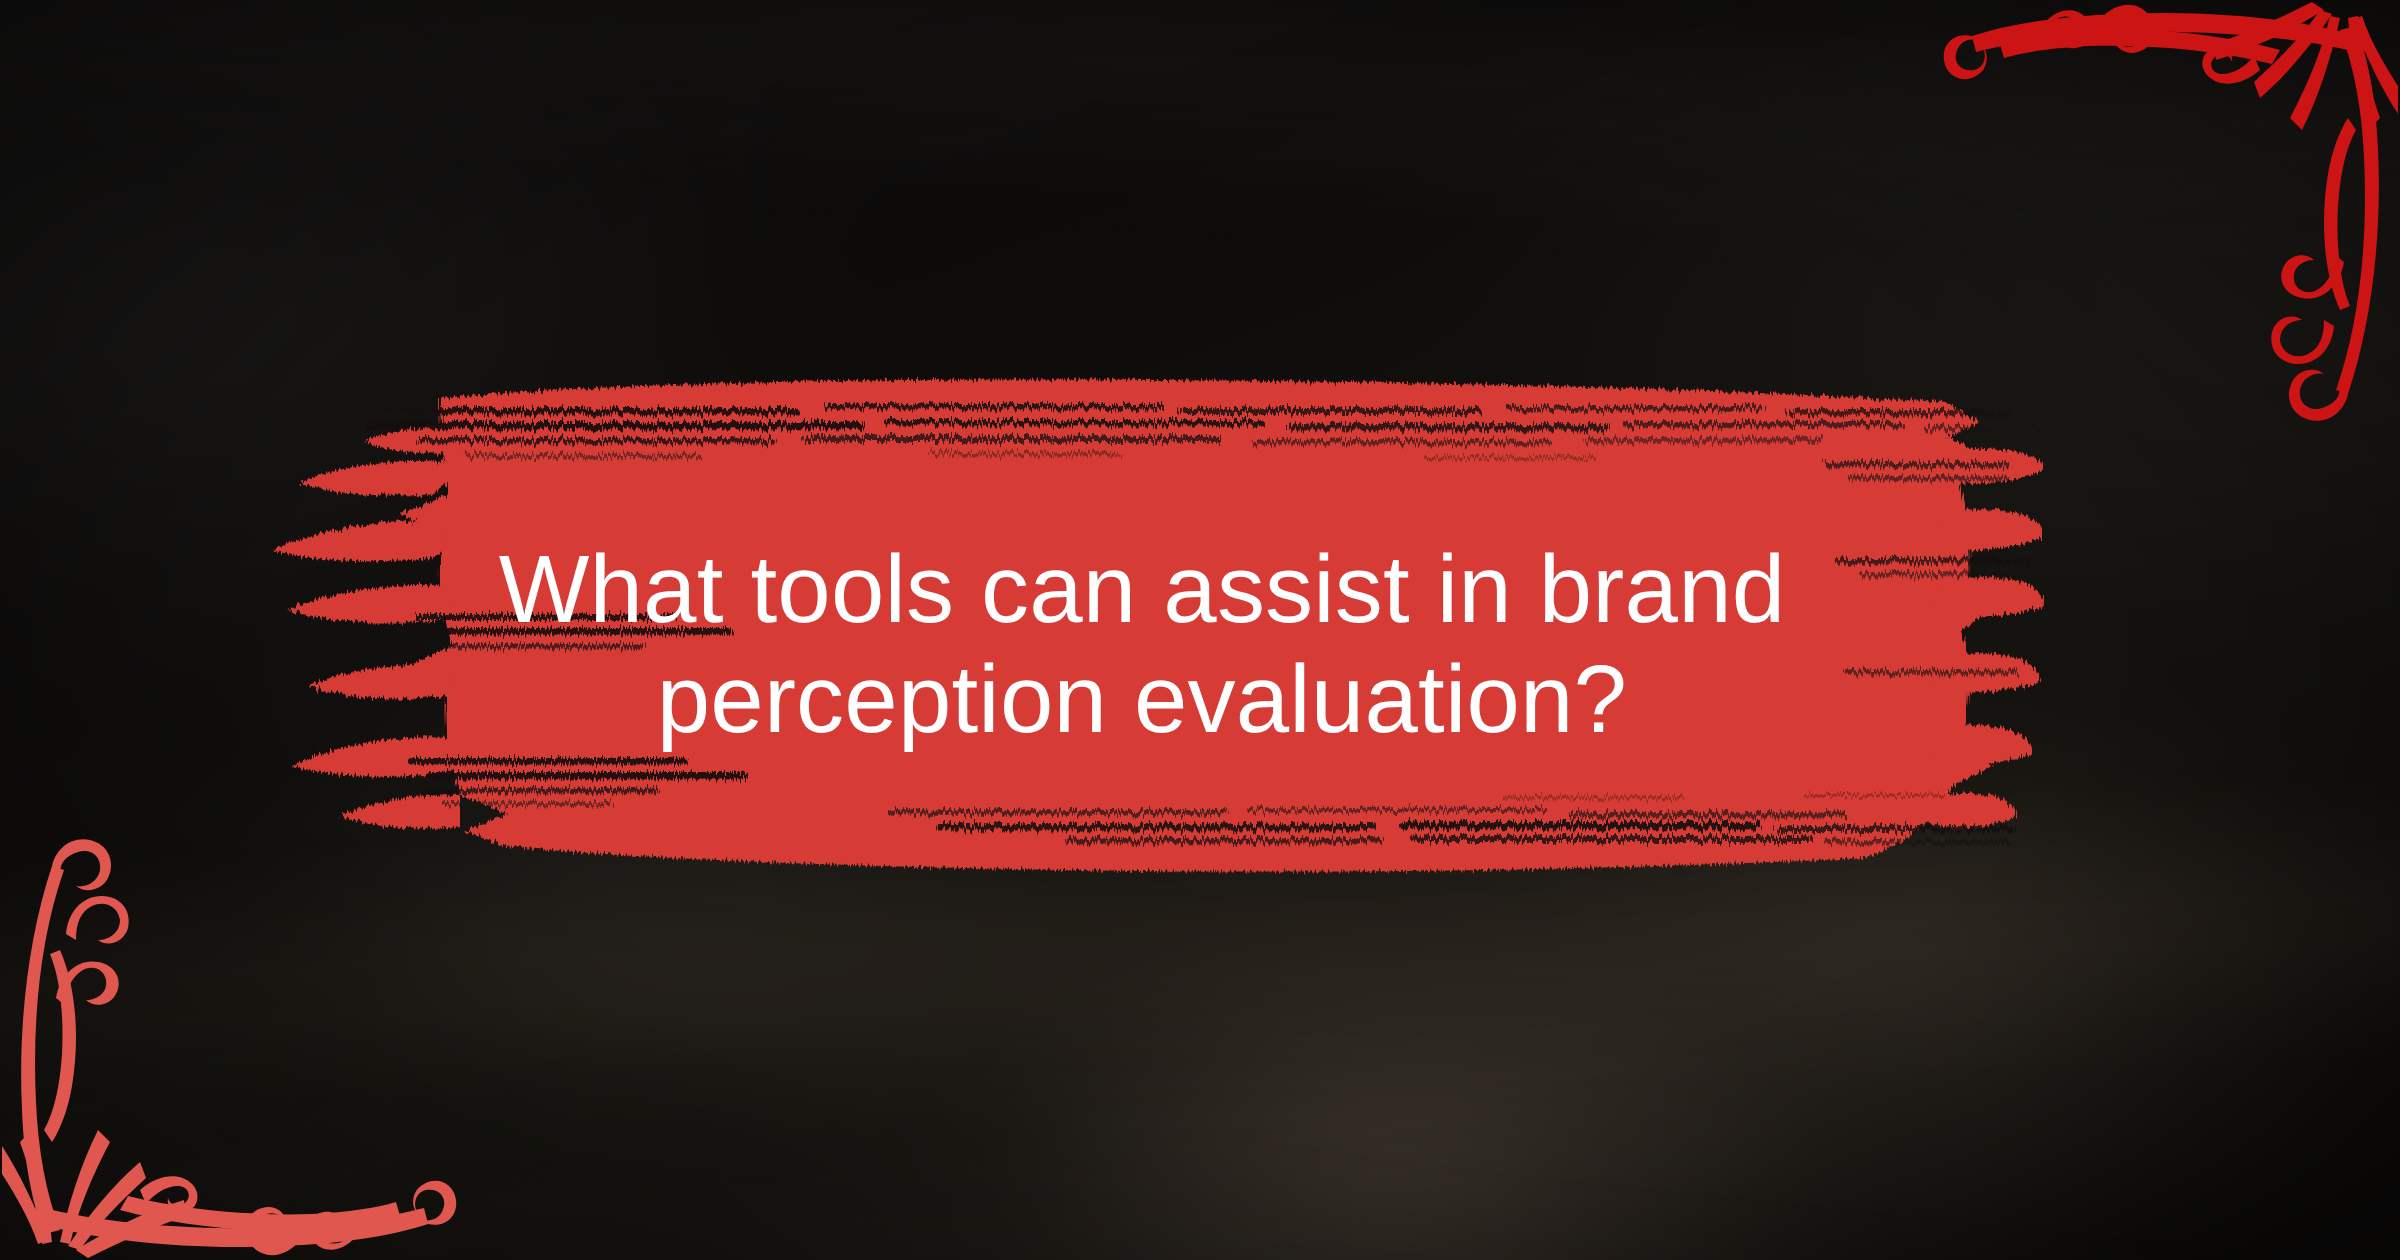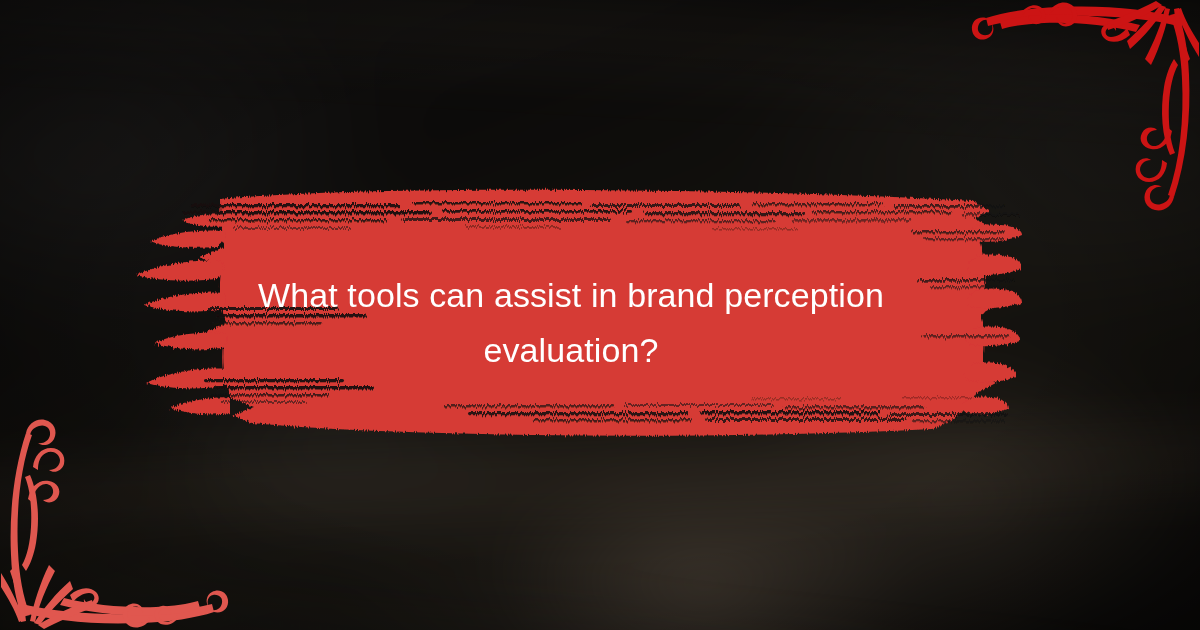--- a/index.html
+++ b/index.html
@@ -70,21 +70,21 @@
   .banner svg { display:block; width:100%; height:100%; }
 
   
   .headline {
     position:absolute;
     left:186px;
     top:268px;
     width:770px;
     text-align:center;
     color:#ffffff;
-    font-size:34px;
+    font-size:48px;
     line-height:55px;
     font-weight:400;
     letter-spacing:.1px;
     white-space:pre-line;
     text-rendering:optimizeLegibility;
   }
 </style>
 </head>
 <body>
 

